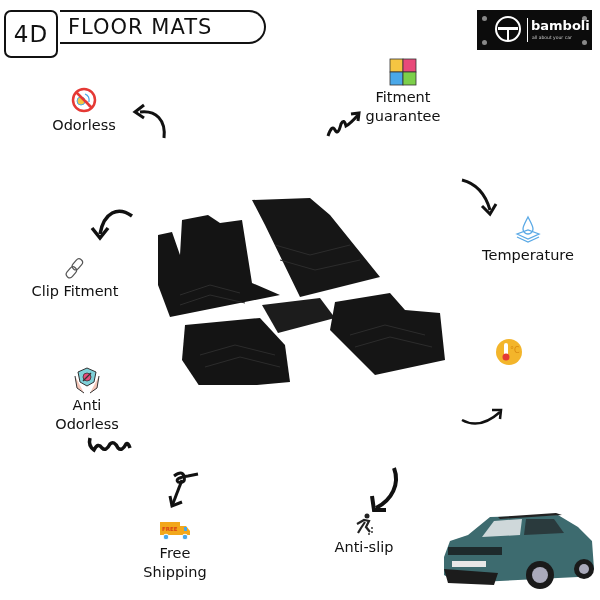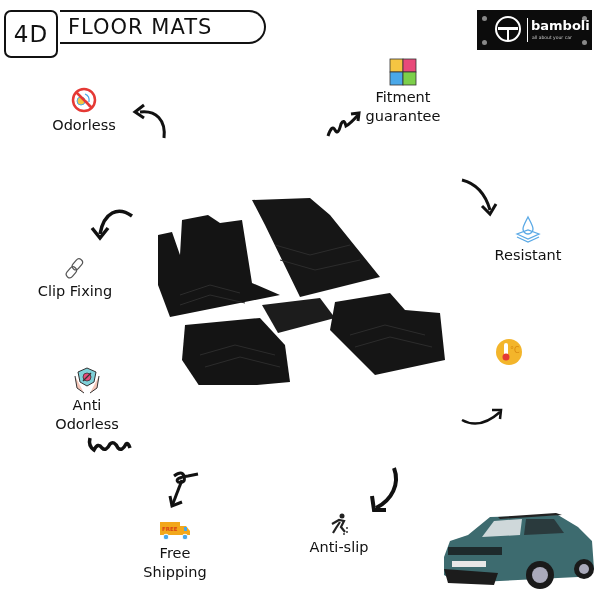--- a/index.html
+++ b/index.html
@@ -75,33 +75,33 @@
 <svg class="abs" style="left:460px;top:176px" width="40" height="42" viewBox="0 0 40 42">
   <path d="M2 4 C18 8 26 20 30 34" stroke="#111" stroke-width="3" fill="none"></path>
   <path d="M22 30 L30 38 L36 28" stroke="#111" stroke-width="3" fill="none"></path>
 </svg>
 <div class="abs feat" style="left:480px;top:214px;width:96px;">
   <svg class="icon" width="30" height="30" viewBox="0 0 30 30">
     <path d="M15 3 C12 9 10 12 10 15 A5 5 0 0 0 20 15 C20 12 18 9 15 3Z" fill="none" stroke="#5aa9e6" stroke-width="1.3"></path>
     <path d="M4 20 L15 25 L26 20 L15 16Z" fill="none" stroke="#5aa9e6" stroke-width="1.3"></path>
     <path d="M4 23 L15 28 L26 23" fill="none" stroke="#5aa9e6" stroke-width="1.3"></path>
   </svg>
-  <div>Resistant</div>
+  <div>Temperature</div>
 </div>
 
 <svg class="abs" style="left:88px;top:206px" width="46" height="38" viewBox="0 0 46 38">
   <path d="M44 10 C30 0 16 6 12 28" stroke="#111" stroke-width="3.5" fill="none"></path>
   <path d="M4 22 L12 32 L20 22" stroke="#111" stroke-width="3.5" fill="none"></path>
 </svg>
 <div class="abs feat" style="left:30px;top:256px;width:90px;">
   <svg class="icon" width="24" height="24" viewBox="0 0 24 24">
     <rect x="11" y="2" width="7" height="12" rx="3.5" transform="rotate(40 14 8)" fill="none" stroke="#555" stroke-width="1.2"></rect>
     <rect x="5" y="10" width="7" height="12" rx="3.5" transform="rotate(40 8 16)" fill="none" stroke="#555" stroke-width="1.2"></rect>
   </svg>
-  <div>Clip Fixing</div>
+  <div>Clip Fitment</div>
 </div>
 
 <svg class="abs mats" viewBox="0 0 300 200">
   <path d="M8 50 L22 47 L30 70 L32 35 L58 30 L70 38 L92 35 L102 98 L130 110 L20 132 L8 100Z" fill="#141414"></path>
   <path d="M102 15 L160 13 L180 30 L230 92 L150 112 L115 40Z" fill="#161616"></path>
   <path d="M112 120 L170 113 L185 133 L128 148Z" fill="#1c1c1c"></path>
   <path d="M35 140 L110 133 L135 160 L140 197 L52 205 L32 175Z" fill="#141414"></path>
   <path d="M185 117 L240 108 L255 125 L290 128 L295 175 L225 190 L180 145Z" fill="#151515"></path>
   <g stroke="#2c2c2c" stroke-width="1" fill="none">
     <path d="M30 110 L60 100 L90 108"></path>
@@ -158,21 +158,21 @@
     <circle cx="26" cy="17" r="2.8" fill="#4aa8e8" stroke="#fff" stroke-width="1"></circle>
   </svg>
   <div>Free</div>
   <div>Shipping</div>
 </div>
 
 <svg class="abs" style="left:366px;top:466px" width="36" height="48" viewBox="0 0 36 48">
   <path d="M28 2 C34 18 26 34 10 42" stroke="#111" stroke-width="4" fill="none"></path>
   <path d="M6 30 L8 44 L20 44" stroke="#111" stroke-width="4" fill="none"></path>
 </svg>
-<div class="abs feat" style="left:304px;top:512px;width:70px;">
+<div class="abs feat" style="left:329px;top:512px;width:70px;">
   <svg class="icon" width="24" height="24" viewBox="0 0 24 24">
     <circle cx="15" cy="4" r="2.5" fill="#222"></circle>
     <path d="M5 12 L12 8 L17 9 L14 15 L18 20" stroke="#222" stroke-width="2.2" fill="none"></path>
     <path d="M13 10 L9 16 L6 21" stroke="#222" stroke-width="2.2" fill="none"></path>
     <circle cx="20" cy="16" r="0.9" fill="#222"></circle>
       <circle cx="20" cy="20" r="0.9" fill="#222"></circle>
       <circle cx="17" cy="22" r="0.9" fill="#222"></circle>
   </svg>
   <div>Anti-slip</div>
 </div>

